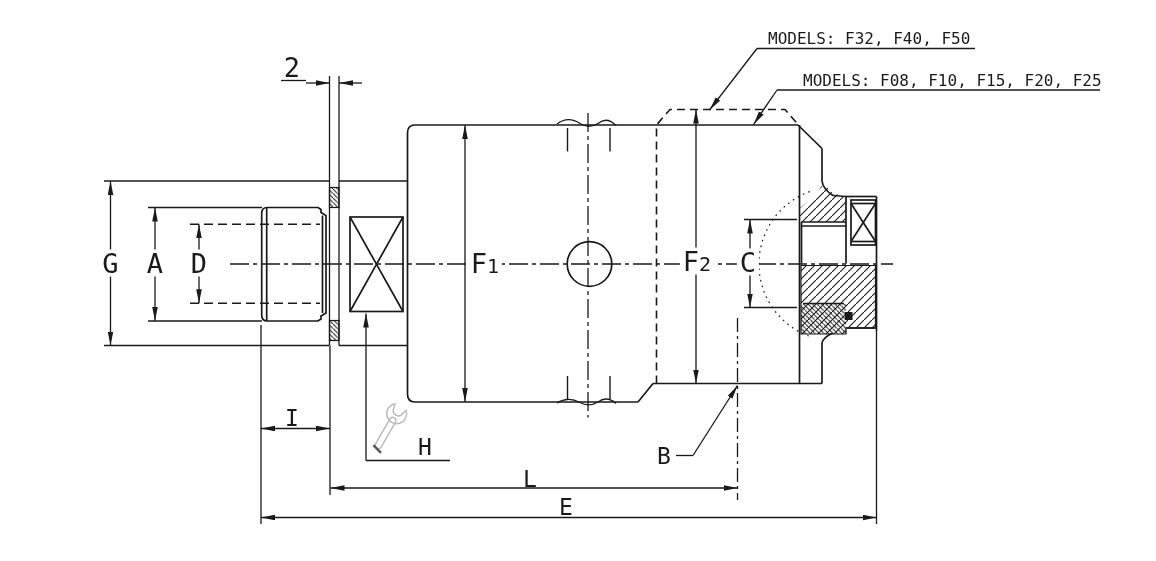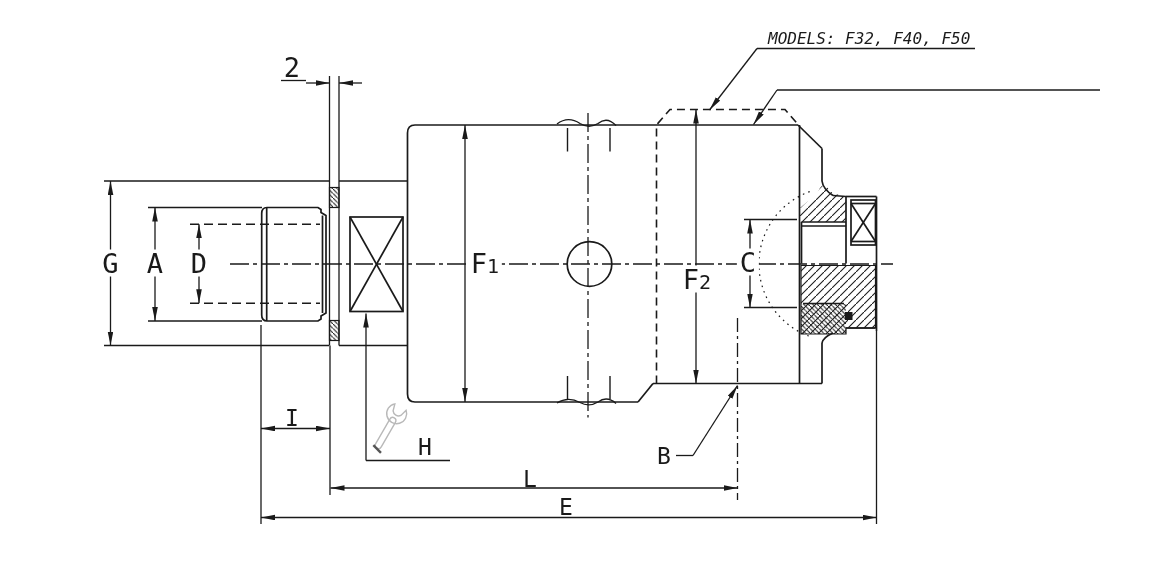--- a/index.html
+++ b/index.html
@@ -22,21 +22,20 @@
   }
   .lbl.big{font-size:27px;}
   .lbl.bg{background:#ffffff;padding:0 3px;}
   .lbl .sub{font-size:20px;}
   .callout{
     position:absolute;
     font-size:16px;
     line-height:1;
     white-space:nowrap;
     color:#1a1a1a;
-    font-style:italic;
   }
 </style>
 </head>
 <body>
 
 <div id="canvas">
 
   <svg id="linework" width="1156" height="561" viewBox="0 0 1156 561">
     <defs>
       <marker id="arr" markerUnits="userSpaceOnUse" markerWidth="15" markerHeight="6" refX="14" refY="2.8" orient="auto-start-reverse">
@@ -189,24 +188,25 @@
       <path d="M -6.5,-23 A 10,10 0 1 0 6.5,-23 L 4.5,-16 A 5.5,5.5 0 0 1 -4.5,-16 Z"></path>
       <path d="M -3.2,-7 L -3.2,21 Q -3.2,24.5 0,24.5 Q 3.2,24.5 3.2,21 L 3.2,-7 Q 3.2,-10.5 0,-10.5 Q -3.2,-10.5 -3.2,-7 Z"></path>
       <line x1="-4.5" y1="23.5" x2="6" y2="26.5" stroke="#555" stroke-width="2.4"></line>
     </g>
   </svg>
 
   <div class="lbl big bg" style="left:110.5px;top:262.5px">G</div>
   <div class="lbl big bg" style="left:155px;top:262.5px">A</div>
   <div class="lbl big bg" style="left:199px;top:262.5px">D</div>
   <div class="lbl big bg" style="left:485px;top:263px"><span>F</span><span class="sub">1</span></div>
-  <div class="lbl big bg" style="left:697px;top:279px"><span>F</span><span class="sub">2</span></div>
+  <div class="lbl big bg" style="left:697px;top:261px"><span>F</span><span class="sub">2</span></div>
   <div class="lbl big bg" style="left:748px;top:262px">C</div>
   <div class="lbl big" style="left:292px;top:67px">2</div>
   <div class="lbl" style="left:292px;top:418px">I</div>
   <div class="lbl" style="left:425px;top:447px">H</div>
   <div class="lbl" style="left:530px;top:479px">L</div>
   <div class="lbl" style="left:566px;top:507px">E</div>
   <div class="lbl" style="left:664px;top:456px">B</div>
 
   <div class="callout" style="left:768px;top:31px">MODELS: F32, F40, F50</div>
+  <div class="callout" style="left:803px;top:73px">MODELS: F08, F10, F15, F20, F25</div>
 
 </div>
 
 </body></html>

